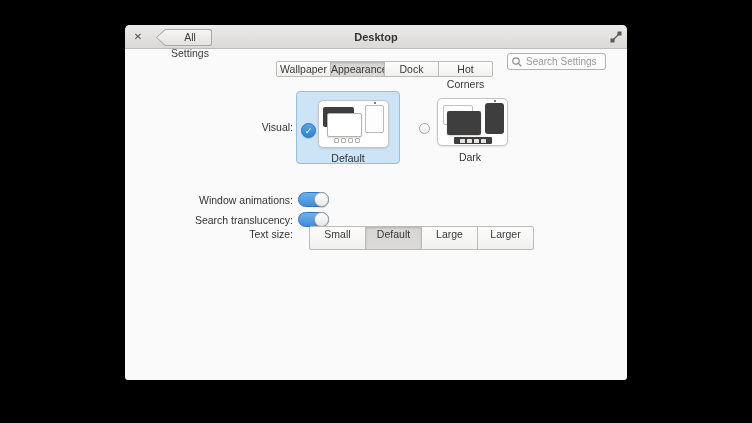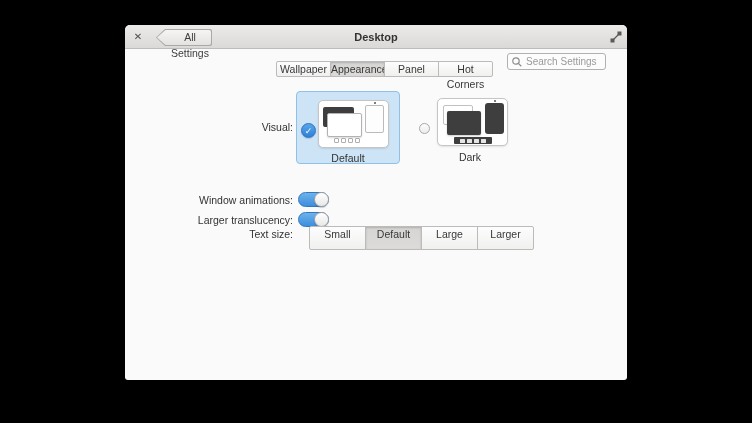--- a/index.html
+++ b/index.html
@@ -189,21 +189,21 @@
           <line x1="3.5" y1="10.5" x2="10.5" y2="3.5" stroke="#5a5a5a" stroke-width="1.2"></line>
           <rect x="1.5" y="8.5" width="4" height="4" fill="#5a5a5a"></rect>
           <rect x="8.5" y="1.5" width="4" height="4" fill="#5a5a5a"></rect>
         </svg>
       </div>
     </div>
 
     <div class="segctl tabbar">
       <div class="seg">Wallpaper</div>
       <div class="seg selected">Appearance</div>
-      <div class="seg">Panel</div>
+      <div class="seg">Dock</div>
       <div class="seg">Hot Corners</div>
     </div>
 
     <div class="form-label style-label">Visual:</div>
 
     <div class="option-box selected box-default">
       <div class="radio-check rc-default">✓</div>
       <div class="style-card card-default">
         <div class="mock m-win-dark-back"></div>
         <div class="mock m-win-light-front"></div>
@@ -235,21 +235,21 @@
       </div>
       <div class="option-label">Dark</div>
     </div>
 
 
     <div class="form-label wa-label">Window animations:</div>
     <div class="toggle tg-wa">
       <div class="knob"></div>
     </div>
 
-    <div class="form-label pt-label">Larger translucency:</div>
+    <div class="form-label pt-label">Search translucency:</div>
     <div class="toggle tg-pt">
       <div class="knob"></div>
     </div>
 
     <div class="form-label ts-label">Text size:</div>
     <div class="segctl textsize">
       <div class="seg">Small</div>
       <div class="seg selected">Default</div>
       <div class="seg">Large</div>
       <div class="seg">Larger</div>

